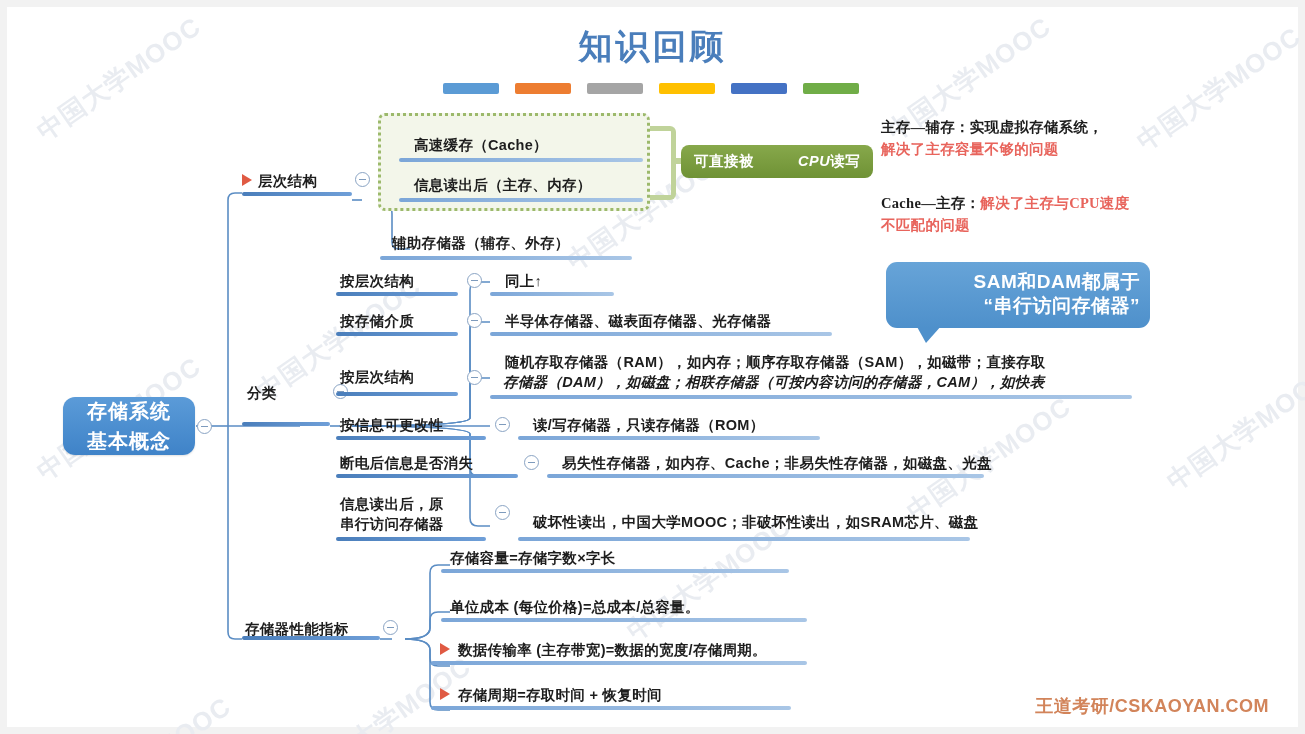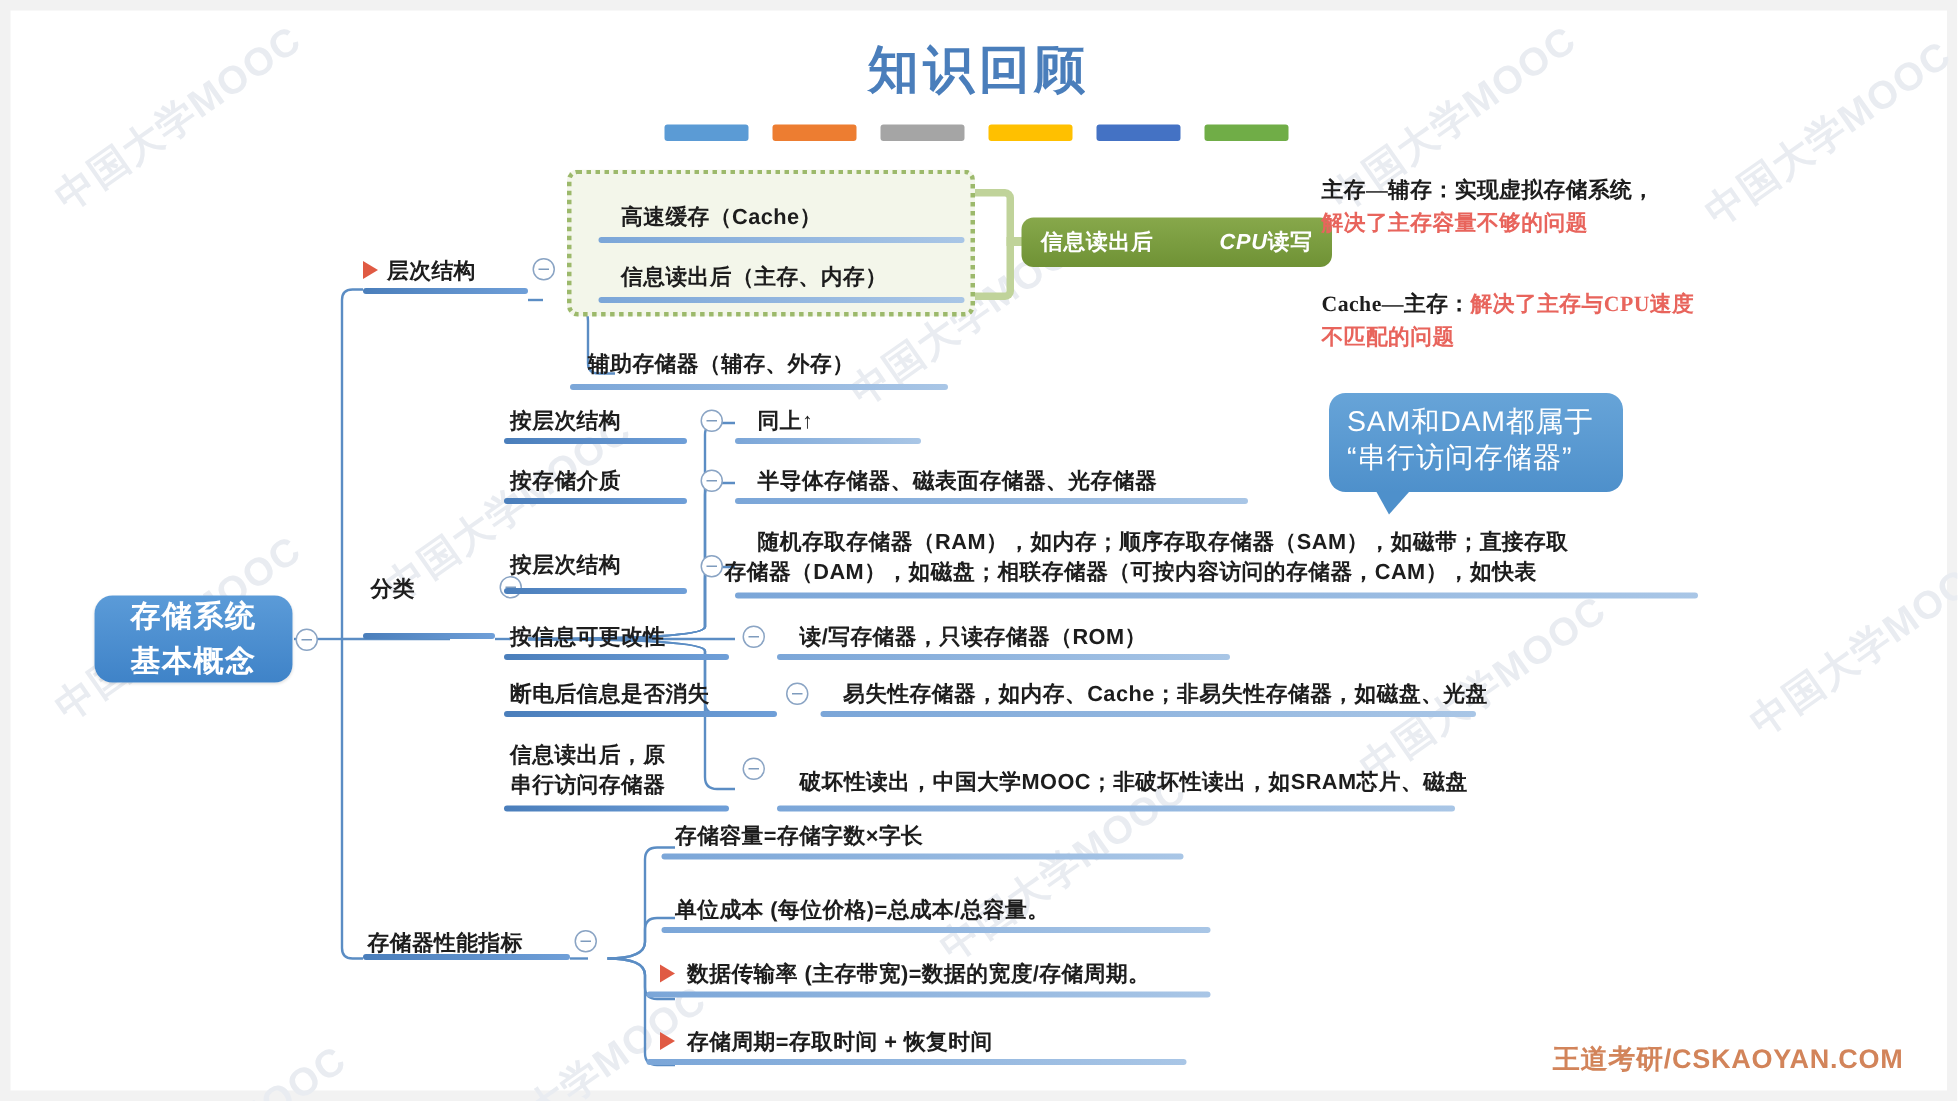--- a/index.html
+++ b/index.html
@@ -193,30 +193,30 @@
     white-space: pre-line;
     font-family: "Liberation Serif", "DejaVu Serif", serif;
     letter-spacing: .3px;
   }
   .note .red { color: #e8645c; }
 
   
   .bubble {
     position: absolute;
     left: 886px; top: 262px;
-    width: 196px;
+    width: 264px;
     padding: 8px 10px 10px 12px;
     background: #5a9bd3;
     background: linear-gradient(180deg,#67a4d8 0%,#4e90cb 100%);
     border-radius: 11px;
     color: #ffffff;
     font-size: 19px;
-    font-weight: 400;
+    font-weight: 700;
     line-height: 1.25;
-    text-align: left;
+    text-align: right;
     letter-spacing: .5px;
     white-space: pre-line;
   }
   .bubble-tail {
     position: absolute;
     left: 916px; top: 325px;
     width: 0; height: 0;
     border-left: 10px solid transparent;
     border-right: 16px solid transparent;
     border-top: 18px solid #4e90cb;
@@ -302,21 +302,21 @@
   <div class="collapse" style="left:197px; top:419px;"></div>
 
   <div class="flag" style="left:242px; top:174px;"></div>
   <div class="node" style="left:258px; top:172px;">层次结构</div>
   <div class="uline" style="left:242px; top:192px; width:110px;"></div>
   <div class="collapse" style="left:355px; top:172px;"></div>
 
   <div class="greenbox"></div>
   <div class="bracket"></div>
   <div class="bracket-stem"></div>
-  <div class="callout"><span>信息读出后</span><em>CPU</em><span>读写</span></div>
+  <div class="callout"><span>可直接被</span><em>CPU</em><span>读写</span></div>
 
   <div class="node" style="left:414px; top:136px;">高速缓存（Cache）</div>
   <div class="uline pale" style="left:399px; top:158px; width:244px;"></div>
 
   <div class="node" style="left:414px; top:176px;">信息读出后（主存、内存）</div>
   <div class="uline pale" style="left:399px; top:198px; width:244px;"></div>
 
   <div class="node" style="left:392px; top:234px;">辅助存储器（辅存、外存）</div>
   <div class="uline pale" style="left:380px; top:256px; width:252px;"></div>
 
@@ -333,21 +333,21 @@
   <div class="node" style="left:340px; top:312px;">按存储介质</div>
   <div class="uline" style="left:336px; top:332px; width:122px;"></div>
   <div class="collapse" style="left:467px; top:313px;"></div>
   <div class="node" style="left:505px; top:312px;">半导体存储器、磁表面存储器、光存储器</div>
   <div class="uline pale" style="left:490px; top:332px; width:342px;"></div>
 
   <div class="node" style="left:340px; top:368px;">按层次结构</div>
   <div class="uline" style="left:336px; top:392px; width:122px;"></div>
   <div class="collapse" style="left:467px; top:370px;"></div>
   <div class="node" style="left:505px; top:353px;">随机存取存储器（RAM），如内存；顺序存取存储器（SAM），如磁带；直接存取</div>
-  <div class="node" style="left:483px; top:373px;">存储器（DAM），如磁盘；相联存储器（可按内容访问的存储器，CAM），如快表</div>
+  <div class="node" style="left:503px; top:373px;font-style:italic;">存储器（DAM），如磁盘；相联存储器（可按内容访问的存储器，CAM），如快表</div>
   <div class="uline pale" style="left:490px; top:395px; width:642px;"></div>
 
   <div class="node" style="left:340px; top:416px;">按信息可更改性</div>
   <div class="uline" style="left:336px; top:436px; width:150px;"></div>
   <div class="collapse" style="left:495px; top:417px;"></div>
   <div class="node" style="left:533px; top:416px;">读/写存储器，只读存储器（ROM）</div>
   <div class="uline pale" style="left:518px; top:436px; width:302px;"></div>
 
   <div class="node" style="left:340px; top:454px;">断电后信息是否消失</div>
   <div class="uline" style="left:336px; top:474px; width:182px;"></div>

